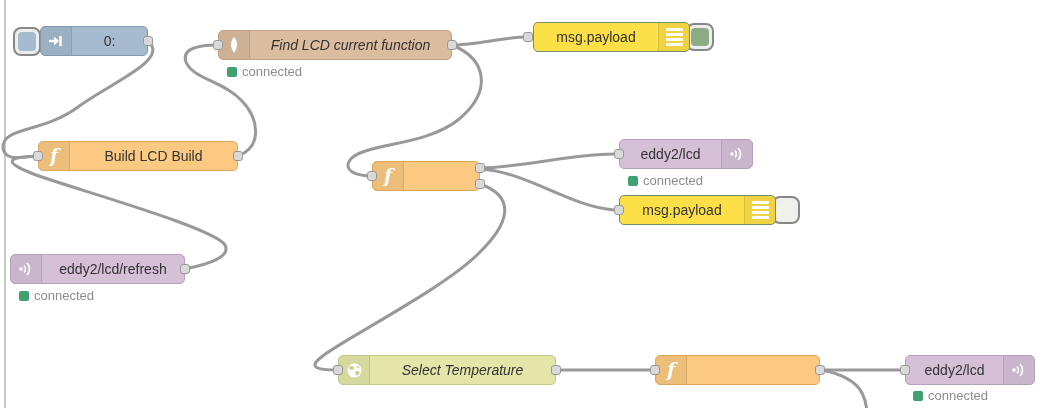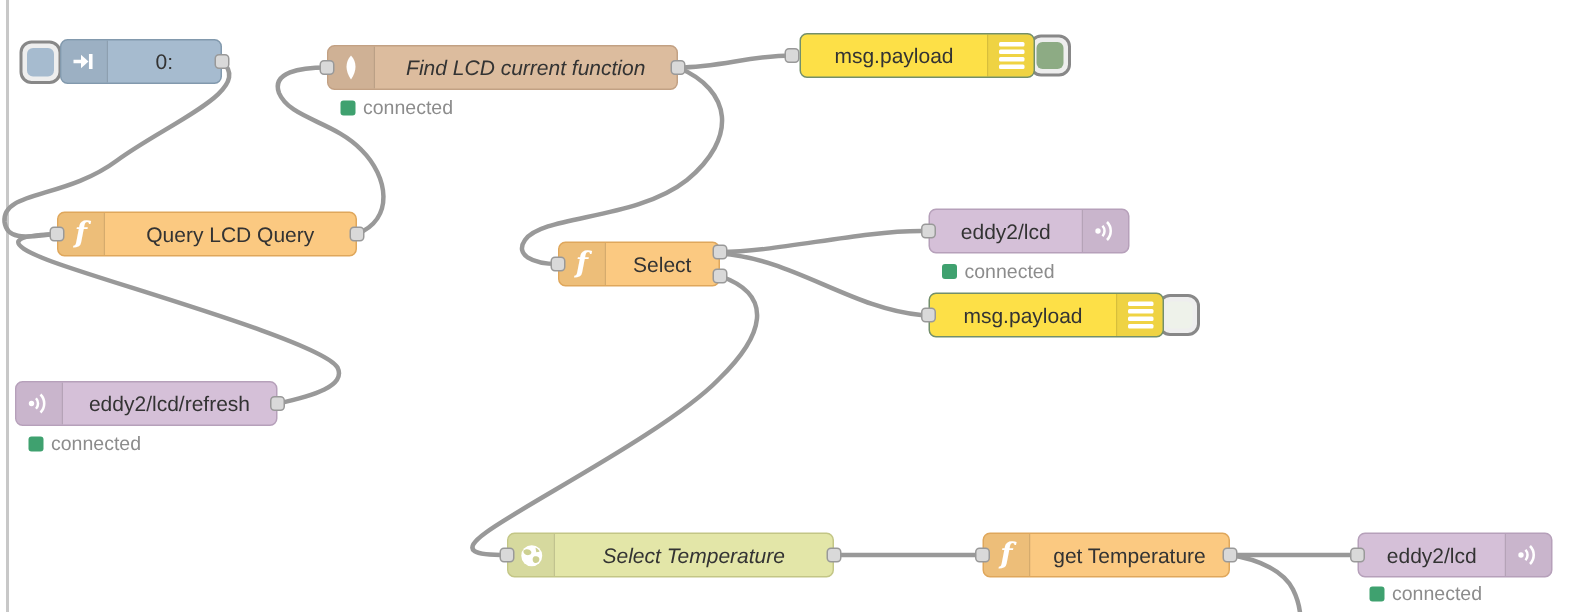--- a/index.html
+++ b/index.html
@@ -114,21 +114,21 @@
           <span></span>
         </div>
     </div>
   </div>
   <div class="port" style="left:523px;top:32px;"></div>
 
   <div class="node-body n-func" style="left:38px;top:141px;width:200px;">
     <div class="icon-box left">
       <span class="f-glyph">f</span>
     </div>
-    <div class="label">Query LCD Query</div>
+    <div class="label">Build LCD Build</div>
   </div>
   <div class="port" style="left:33px;top:151px;"></div>
   <div class="port" style="left:233px;top:151px;"></div>
 
   <div class="node-body n-mqtt" style="left:10px;top:254px;width:175px;">
     <div class="icon-box left">
       <svg width="16" height="16" viewBox="0 0 16 16">
         <circle cx="3" cy="8" r="1.8" fill="#fff"></circle>
         <path d="M6,4.5 A5.2,5.2 0 0 1 6,11.5" stroke="#fff" stroke-width="1.7" fill="none"></path>
         <path d="M9,2 A8.5,8.5 0 0 1 9,14" stroke="#fff" stroke-width="1.7" fill="none"></path>
@@ -139,21 +139,20 @@
   <div class="port" style="left:180px;top:264px;"></div>
   <div class="status" style="left:19px;top:288px;">
     <span class="status-dot"></span>
     <span>connected</span>
   </div>
 
   <div class="node-body n-func" style="left:372px;top:161px;width:108px;">
     <div class="icon-box left">
       <span class="f-glyph">f</span>
     </div>
-    <div class="label">Select</div>
   </div>
   <div class="port" style="left:367px;top:171px;"></div>
   <div class="port" style="left:475px;top:163px;"></div>
   <div class="port" style="left:475px;top:179px;"></div>
 
   <div class="node-body n-mqtt" style="left:619px;top:139px;width:134px;">
     <div class="label">eddy2/lcd</div>
     <div class="icon-box right">
       <svg width="16" height="16" viewBox="0 0 16 16">
         <circle cx="3" cy="8" r="1.8" fill="#fff"></circle>
@@ -195,21 +194,20 @@
     </div>
     <div class="label italic">Select Temperature</div>
   </div>
   <div class="port" style="left:333px;top:365px;"></div>
   <div class="port" style="left:551px;top:365px;"></div>
 
   <div class="node-body n-func" style="left:655px;top:355px;width:165px;">
     <div class="icon-box left">
       <span class="f-glyph">f</span>
     </div>
-    <div class="label">get Temperature</div>
   </div>
   <div class="port" style="left:650px;top:365px;"></div>
   <div class="port" style="left:815px;top:365px;"></div>
 
   <div class="node-body n-mqtt" style="left:905px;top:355px;width:130px;">
     <div class="label">eddy2/lcd</div>
     <div class="icon-box right">
       <svg width="16" height="16" viewBox="0 0 16 16">
         <circle cx="3" cy="8" r="1.8" fill="#fff"></circle>
         <path d="M6,4.5 A5.2,5.2 0 0 1 6,11.5" stroke="#fff" stroke-width="1.7" fill="none"></path>

